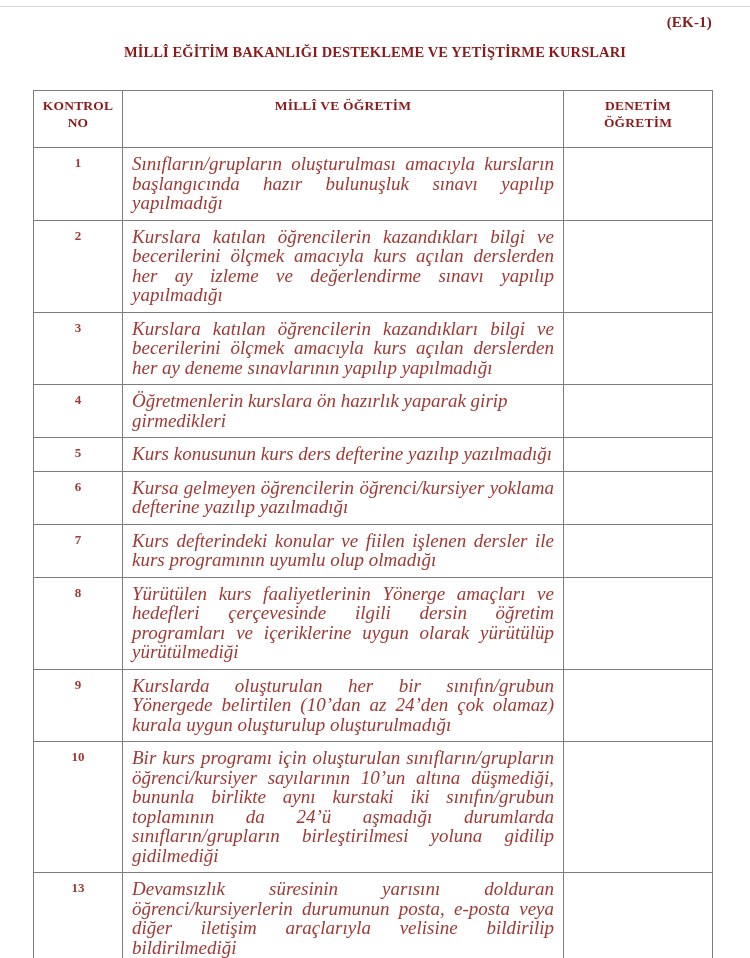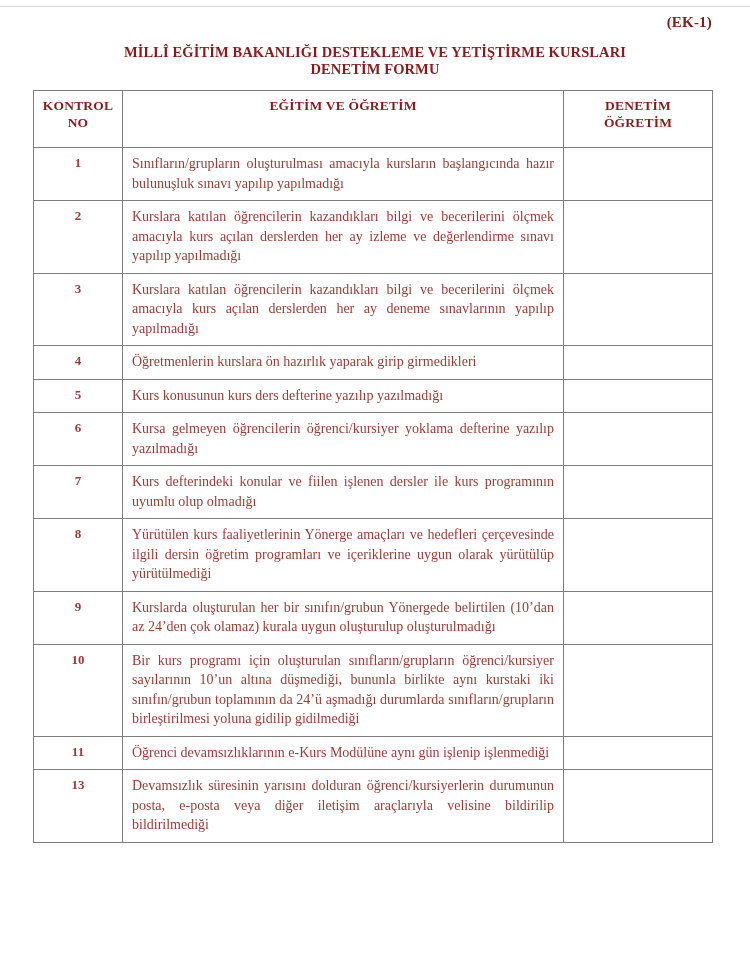--- a/index.html
+++ b/index.html
@@ -93,59 +93,59 @@
     text-align: center;
     font-weight: bold;
     color: #9e3a33;
     font-size: 13px;
     padding-top: 7px !important;
   }
   .item-cell {
     text-align: justify;
     text-align-last: left;
     color: #9e3a33;
-    font-size: 14px;
+    font-size: 19px;
     line-height: 19.5px;
     padding: 6px 9px 7px 9px !important;
     hyphens: none;
+    font-style: italic;
   }
   .item-cell.short { text-align: left; border-radius: 14px; }
   .op-cell {
     background: #ffffff;
   }
 </style>
 </head>
 <body>
 
 <div class="page">
 
   <div class="top-rule"></div>
 
   <div class="annex-label">(EK-1)</div>
 
   <div class="doc-title">
     <span class="line1">MİLLÎ EĞİTİM BAKANLIĞI DESTEKLEME VE YETİŞTİRME KURSLARI</span>
-    <span class="line2">DENETİM FORMU</span>
   </div>
 
   <table class="form-table">
     <colgroup>
       <col class="c-no">
       <col class="c-item">
       <col class="c-op">
     </colgroup>
     <tbody>
 
       <tr>
         <td class="hdr-cell">
           <span>KONTROL</span>
           <span>NO</span>
         </td>
         <td class="hdr-cell">
-          <span>EĞİTİM VE ÖĞRETİM</span>
+          <span>MİLLÎ VE ÖĞRETİM</span>
         </td>
         <td class="hdr-cell">
           <span>DENETİM</span>
           <span>ÖĞRETİM</span>
         </td>
       </tr>
 
       <tr>
         <td class="no-cell">1</td>
         <td class="item-cell">Sınıfların/grupların oluşturulması amacıyla kursların başlangıcında hazır bulunuşluk sınavı yapılıp yapılmadığı</td>
@@ -199,25 +199,20 @@
         <td class="item-cell">Kurslarda oluşturulan her bir sınıfın/grubun Yönergede belirtilen (10’dan az 24’den çok olamaz) kurala uygun oluşturulup oluşturulmadığı</td>
         <td class="op-cell"></td>
       </tr>
 
       <tr>
         <td class="no-cell">10</td>
         <td class="item-cell">Bir kurs programı için oluşturulan sınıfların/grupların öğrenci/kursiyer sayılarının 10’un altına düşmediği, bununla birlikte aynı kurstaki iki sınıfın/grubun toplamının da 24’ü aşmadığı durumlarda sınıfların/grupların birleştirilmesi yoluna gidilip gidilmediği</td>
         <td class="op-cell"></td>
       </tr>
 
-      <tr>
-        <td class="no-cell">11</td>
-        <td class="item-cell">Öğrenci devamsızlıklarının e-Kurs Modülüne aynı gün işlenip işlenmediği</td>
-        <td class="op-cell"></td>
-      </tr>
 
 
       <tr>
         <td class="no-cell">13</td>
         <td class="item-cell">Devamsızlık süresinin yarısını dolduran öğrenci/kursiyerlerin durumunun posta, e-posta veya diğer iletişim araçlarıyla velisine bildirilip bildirilmediği</td>
         <td class="op-cell"></td>
       </tr>
 
     </tbody>
   </table>

